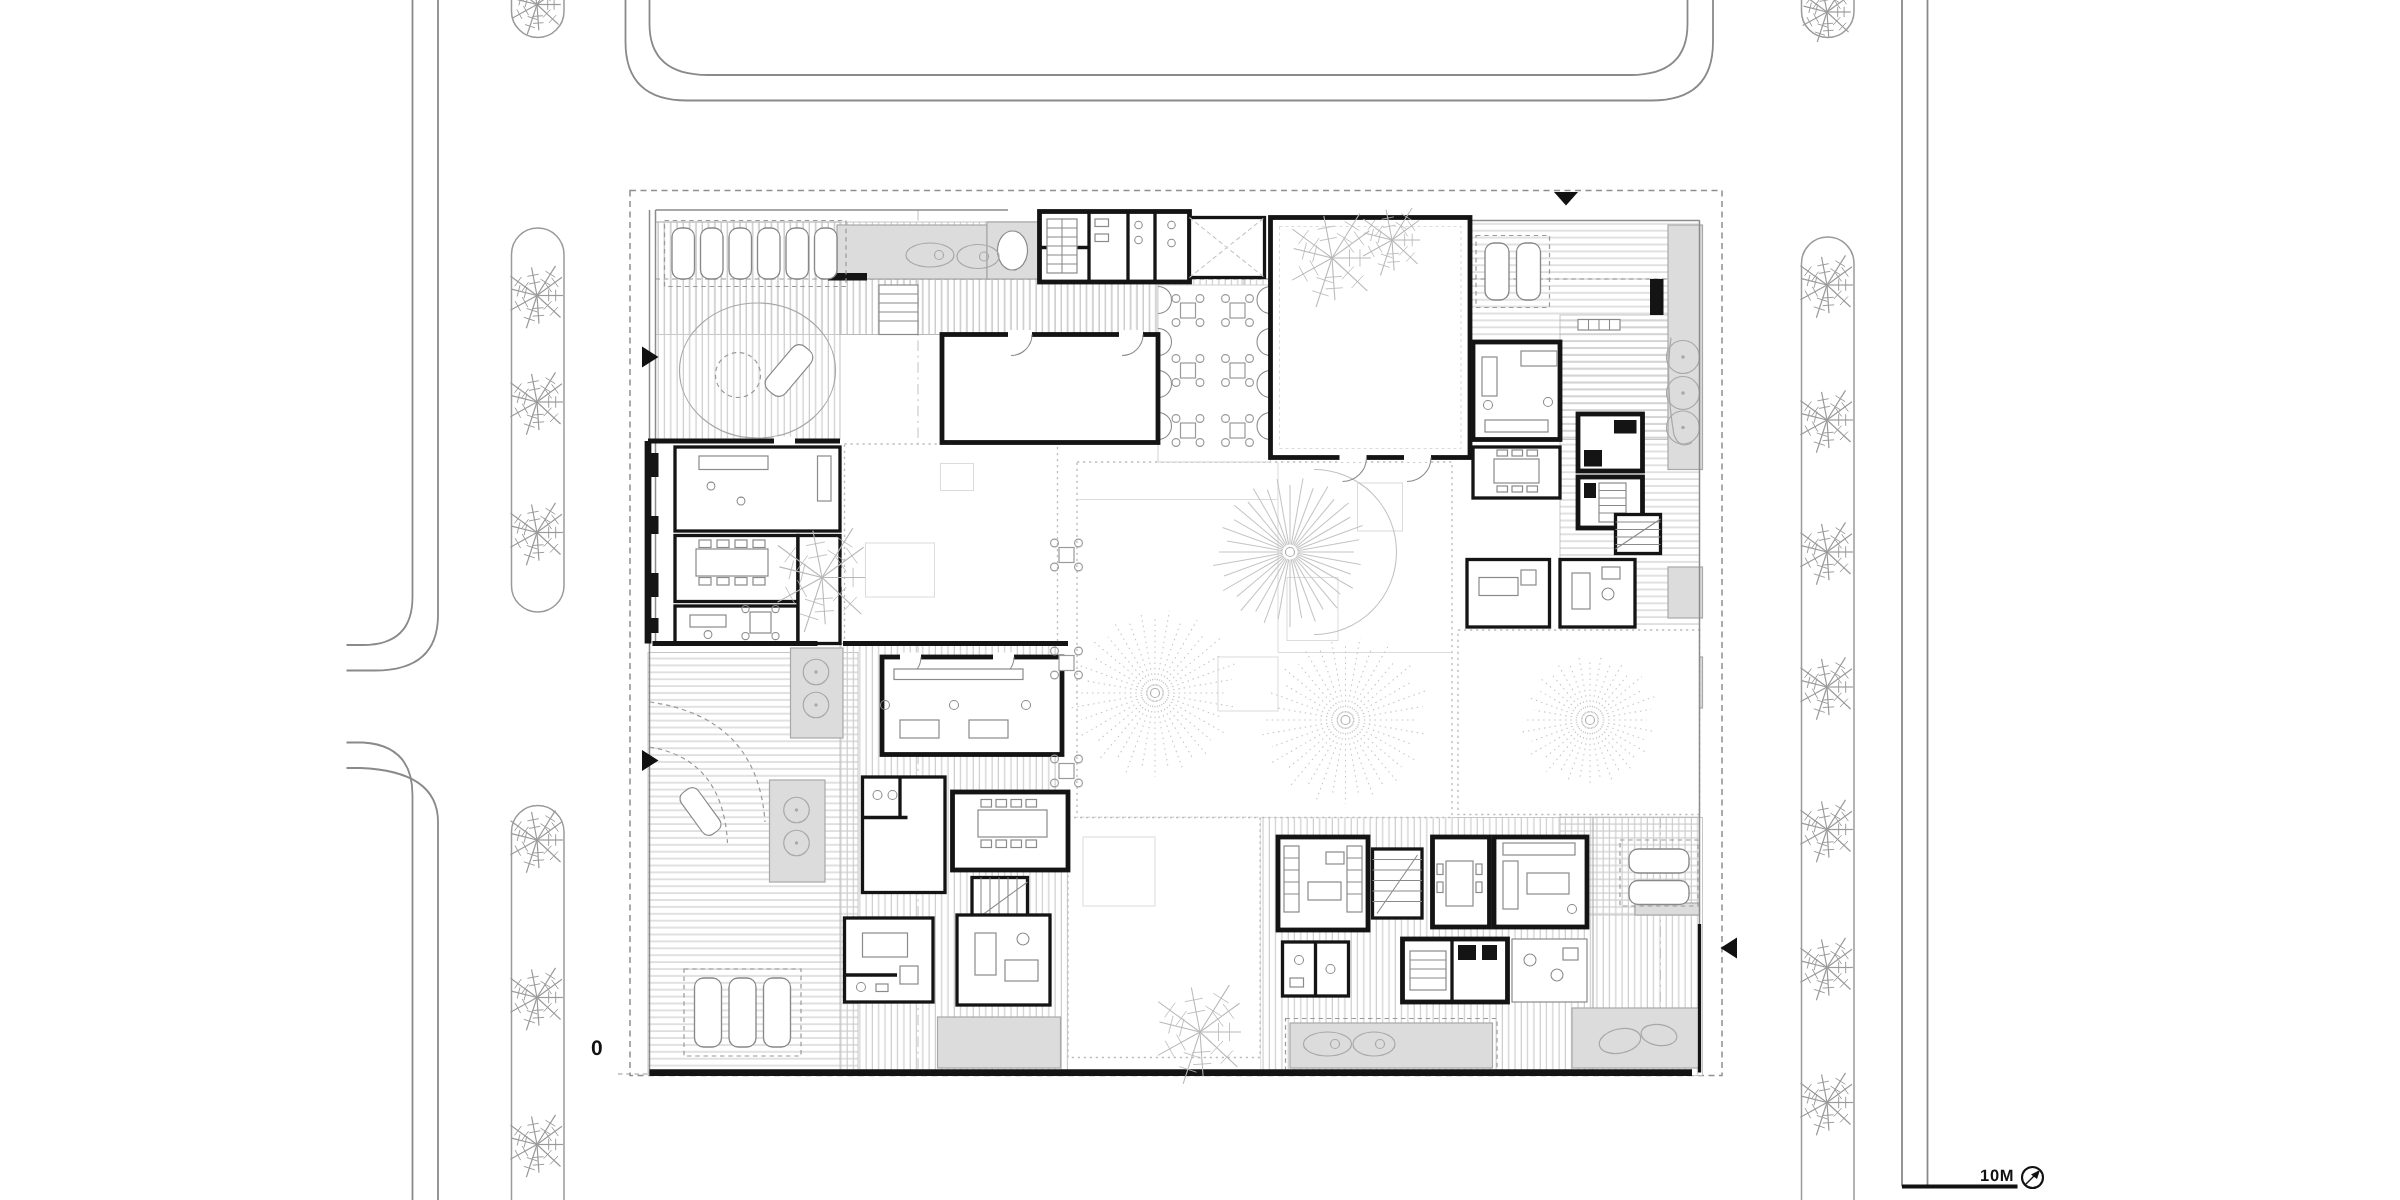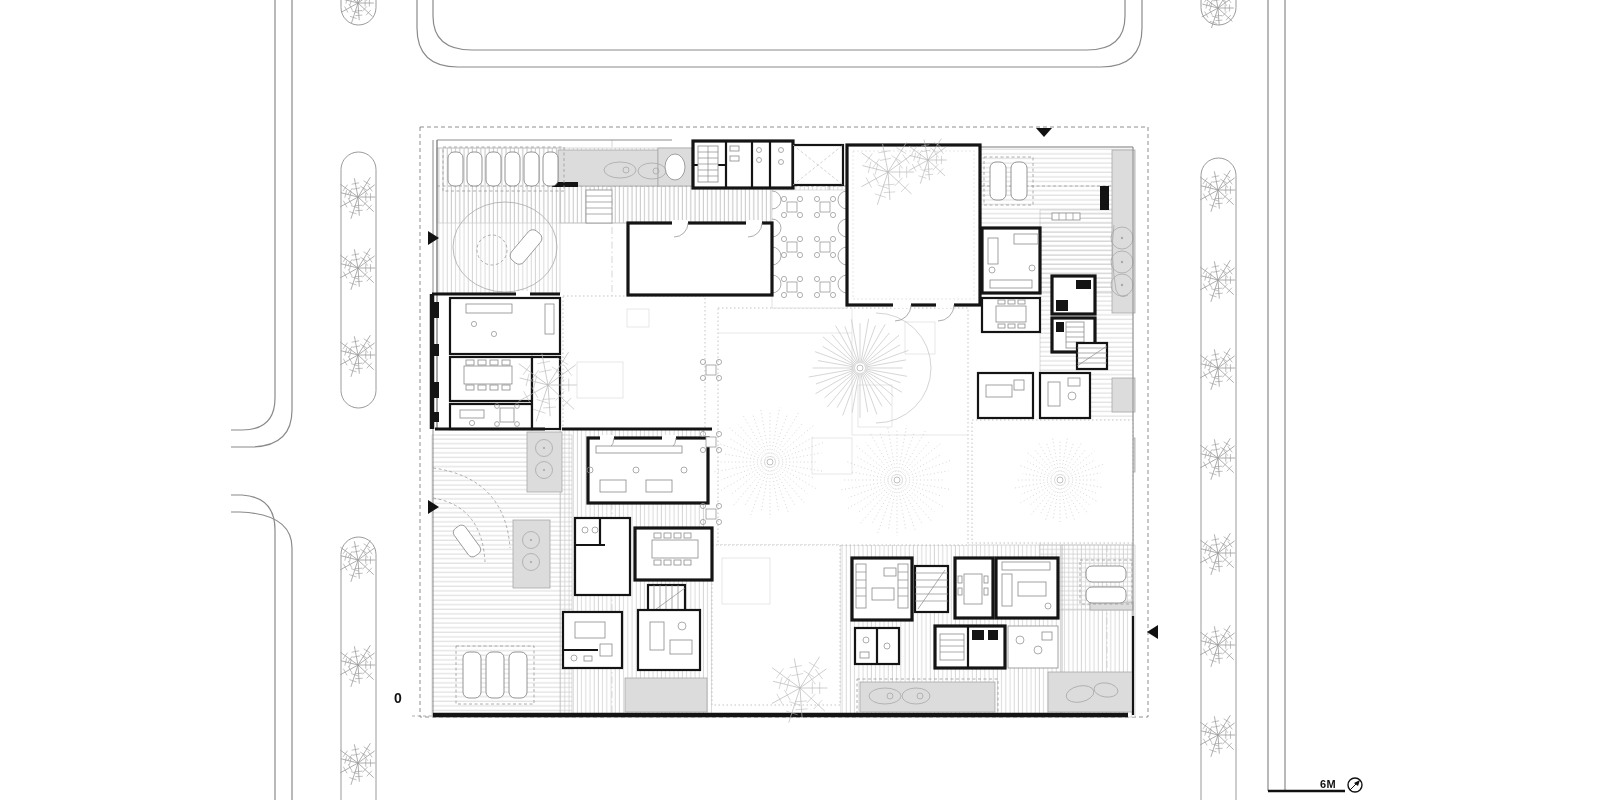--- a/index.html
+++ b/index.html
@@ -1214,14 +1214,14 @@
     <path class="dashp" d="M412,716 H433"></path>
   </g>
   <g id="g-north">
         <circle cx="1355" cy="785" r="7" fill="none" stroke="#111" stroke-width="1.4"></circle>
         <line x1="1350" y1="790" x2="1359" y2="781" stroke="#111" stroke-width="1"></line>
         <polygon points="1360,780 1354,783 1358,786" fill="#111"></polygon>
       </g>
 </svg>
 
 <div id="origin-label" class="lbl">0</div>
-<div id="scale-label" class="lbl">6M</div>
+<div id="scale-label" class="lbl">10M</div>
 </div>
 
 </body></html>

